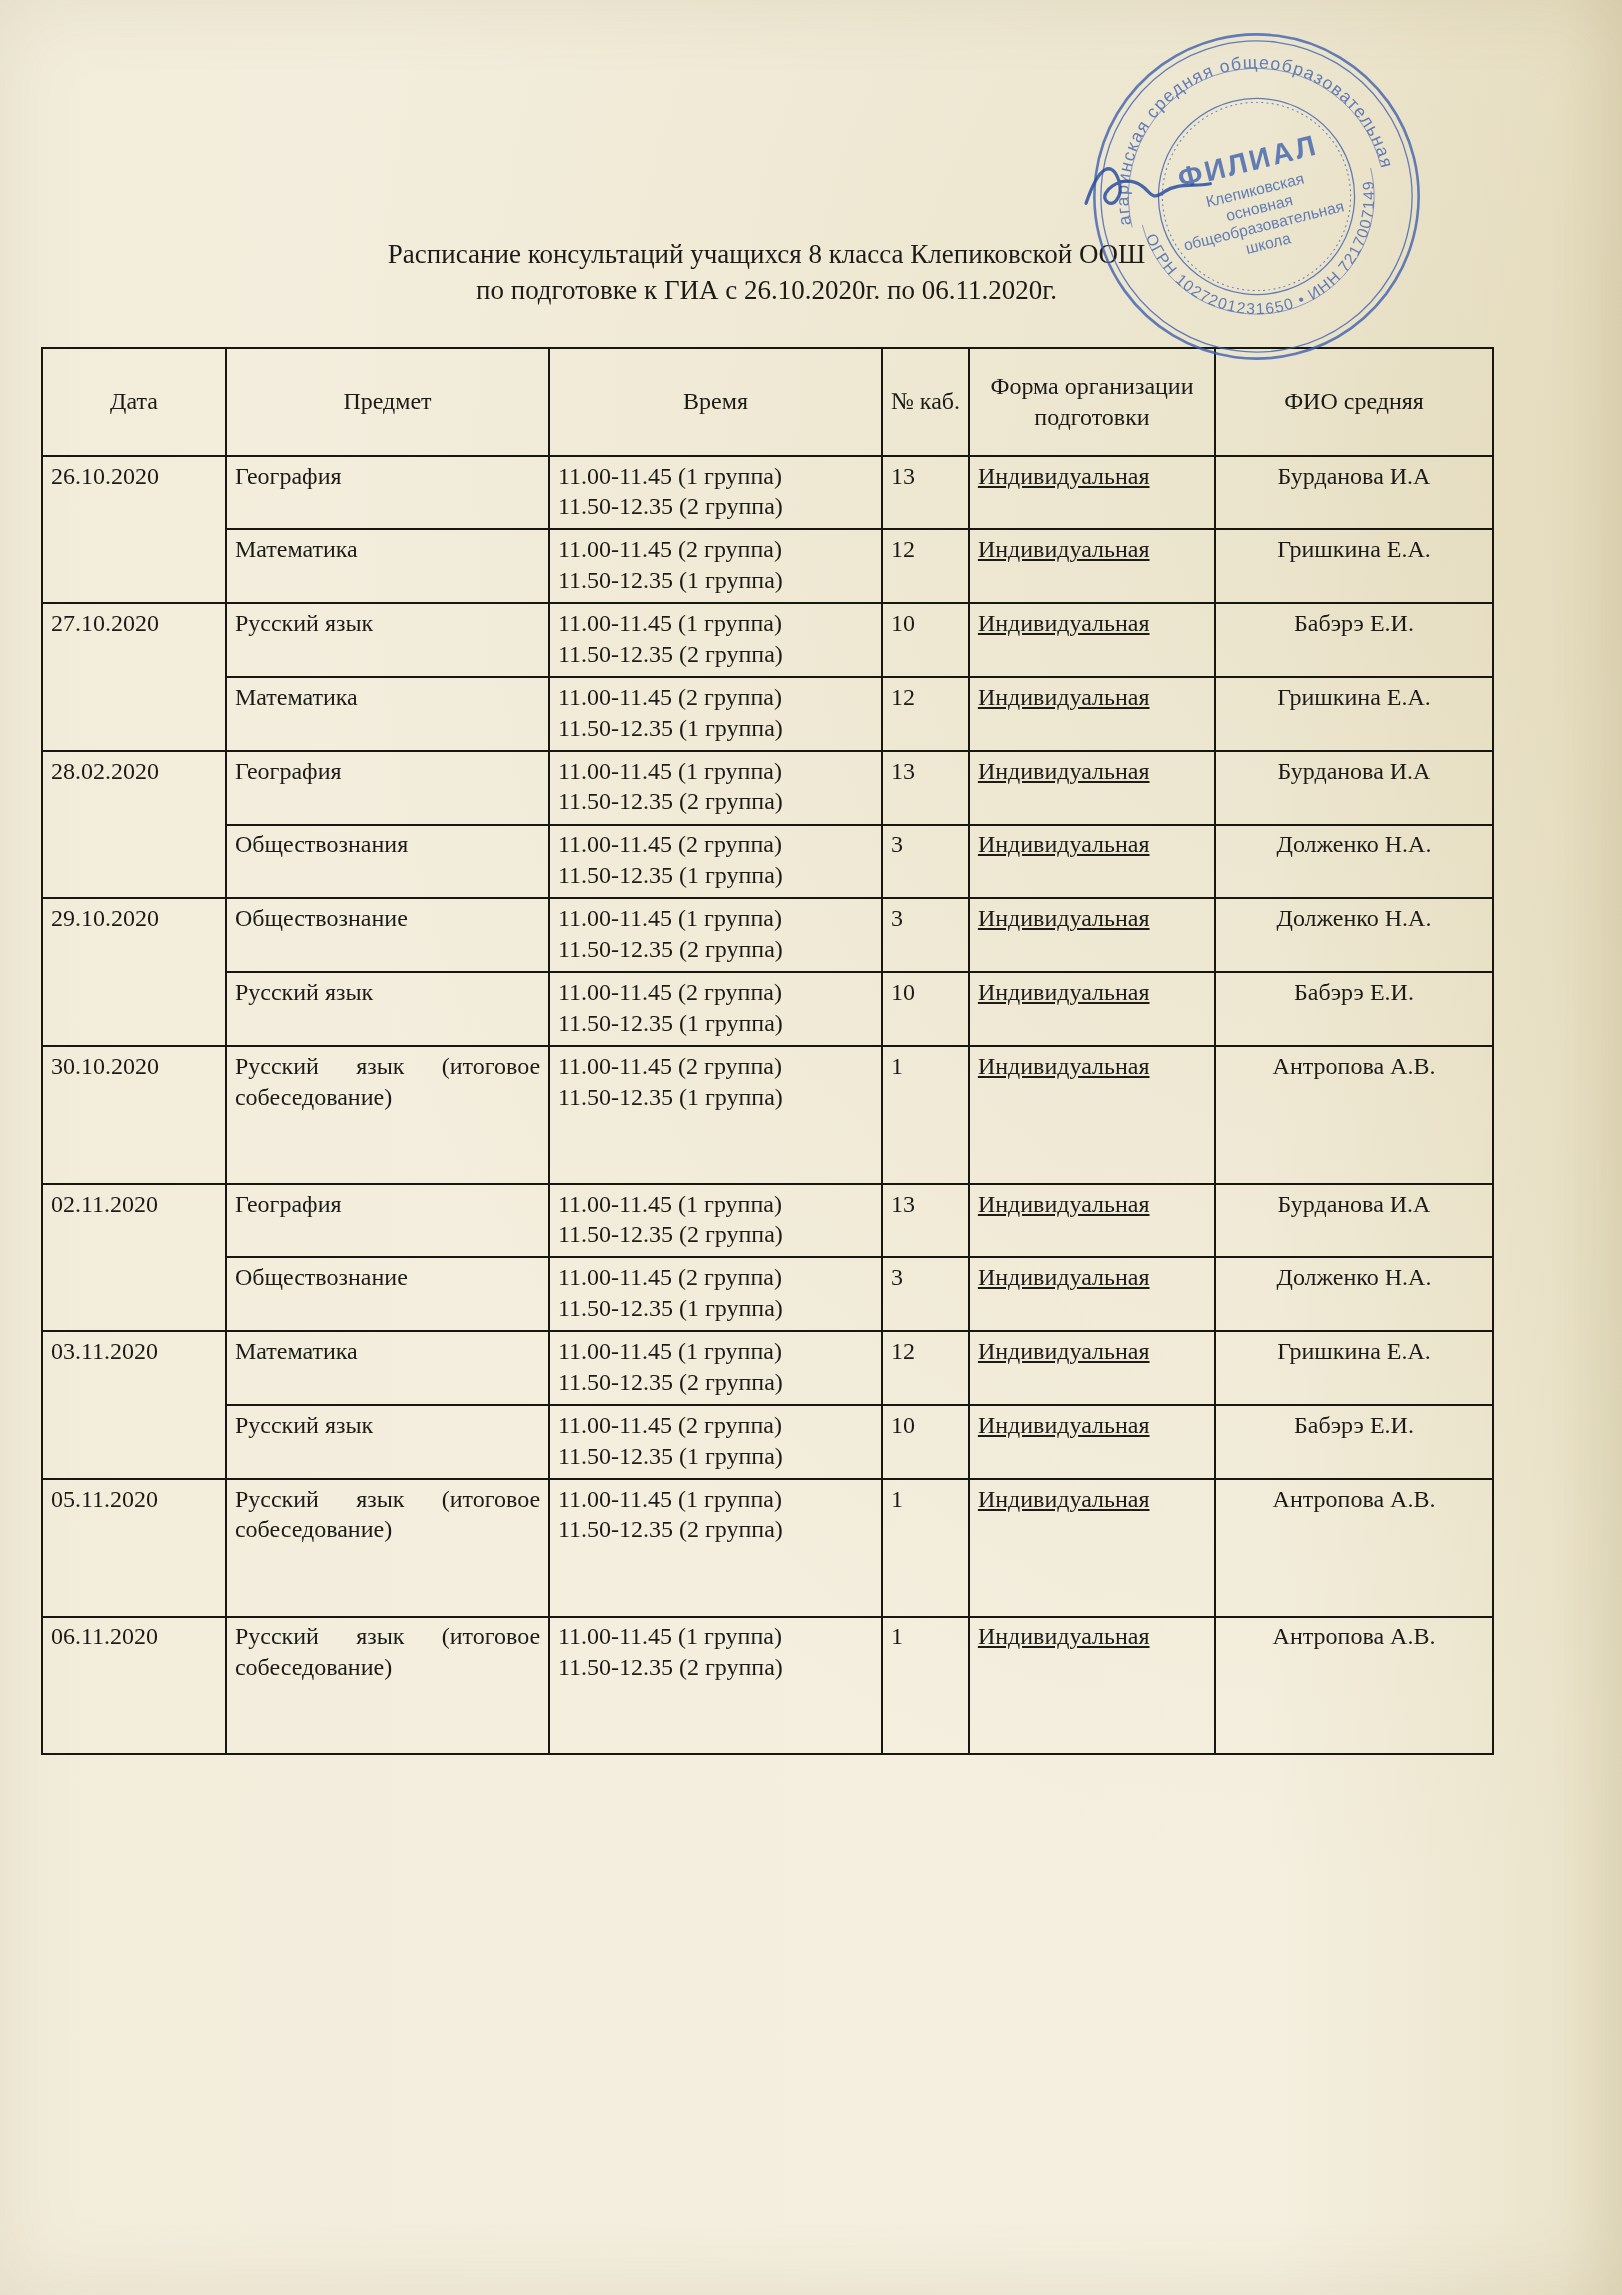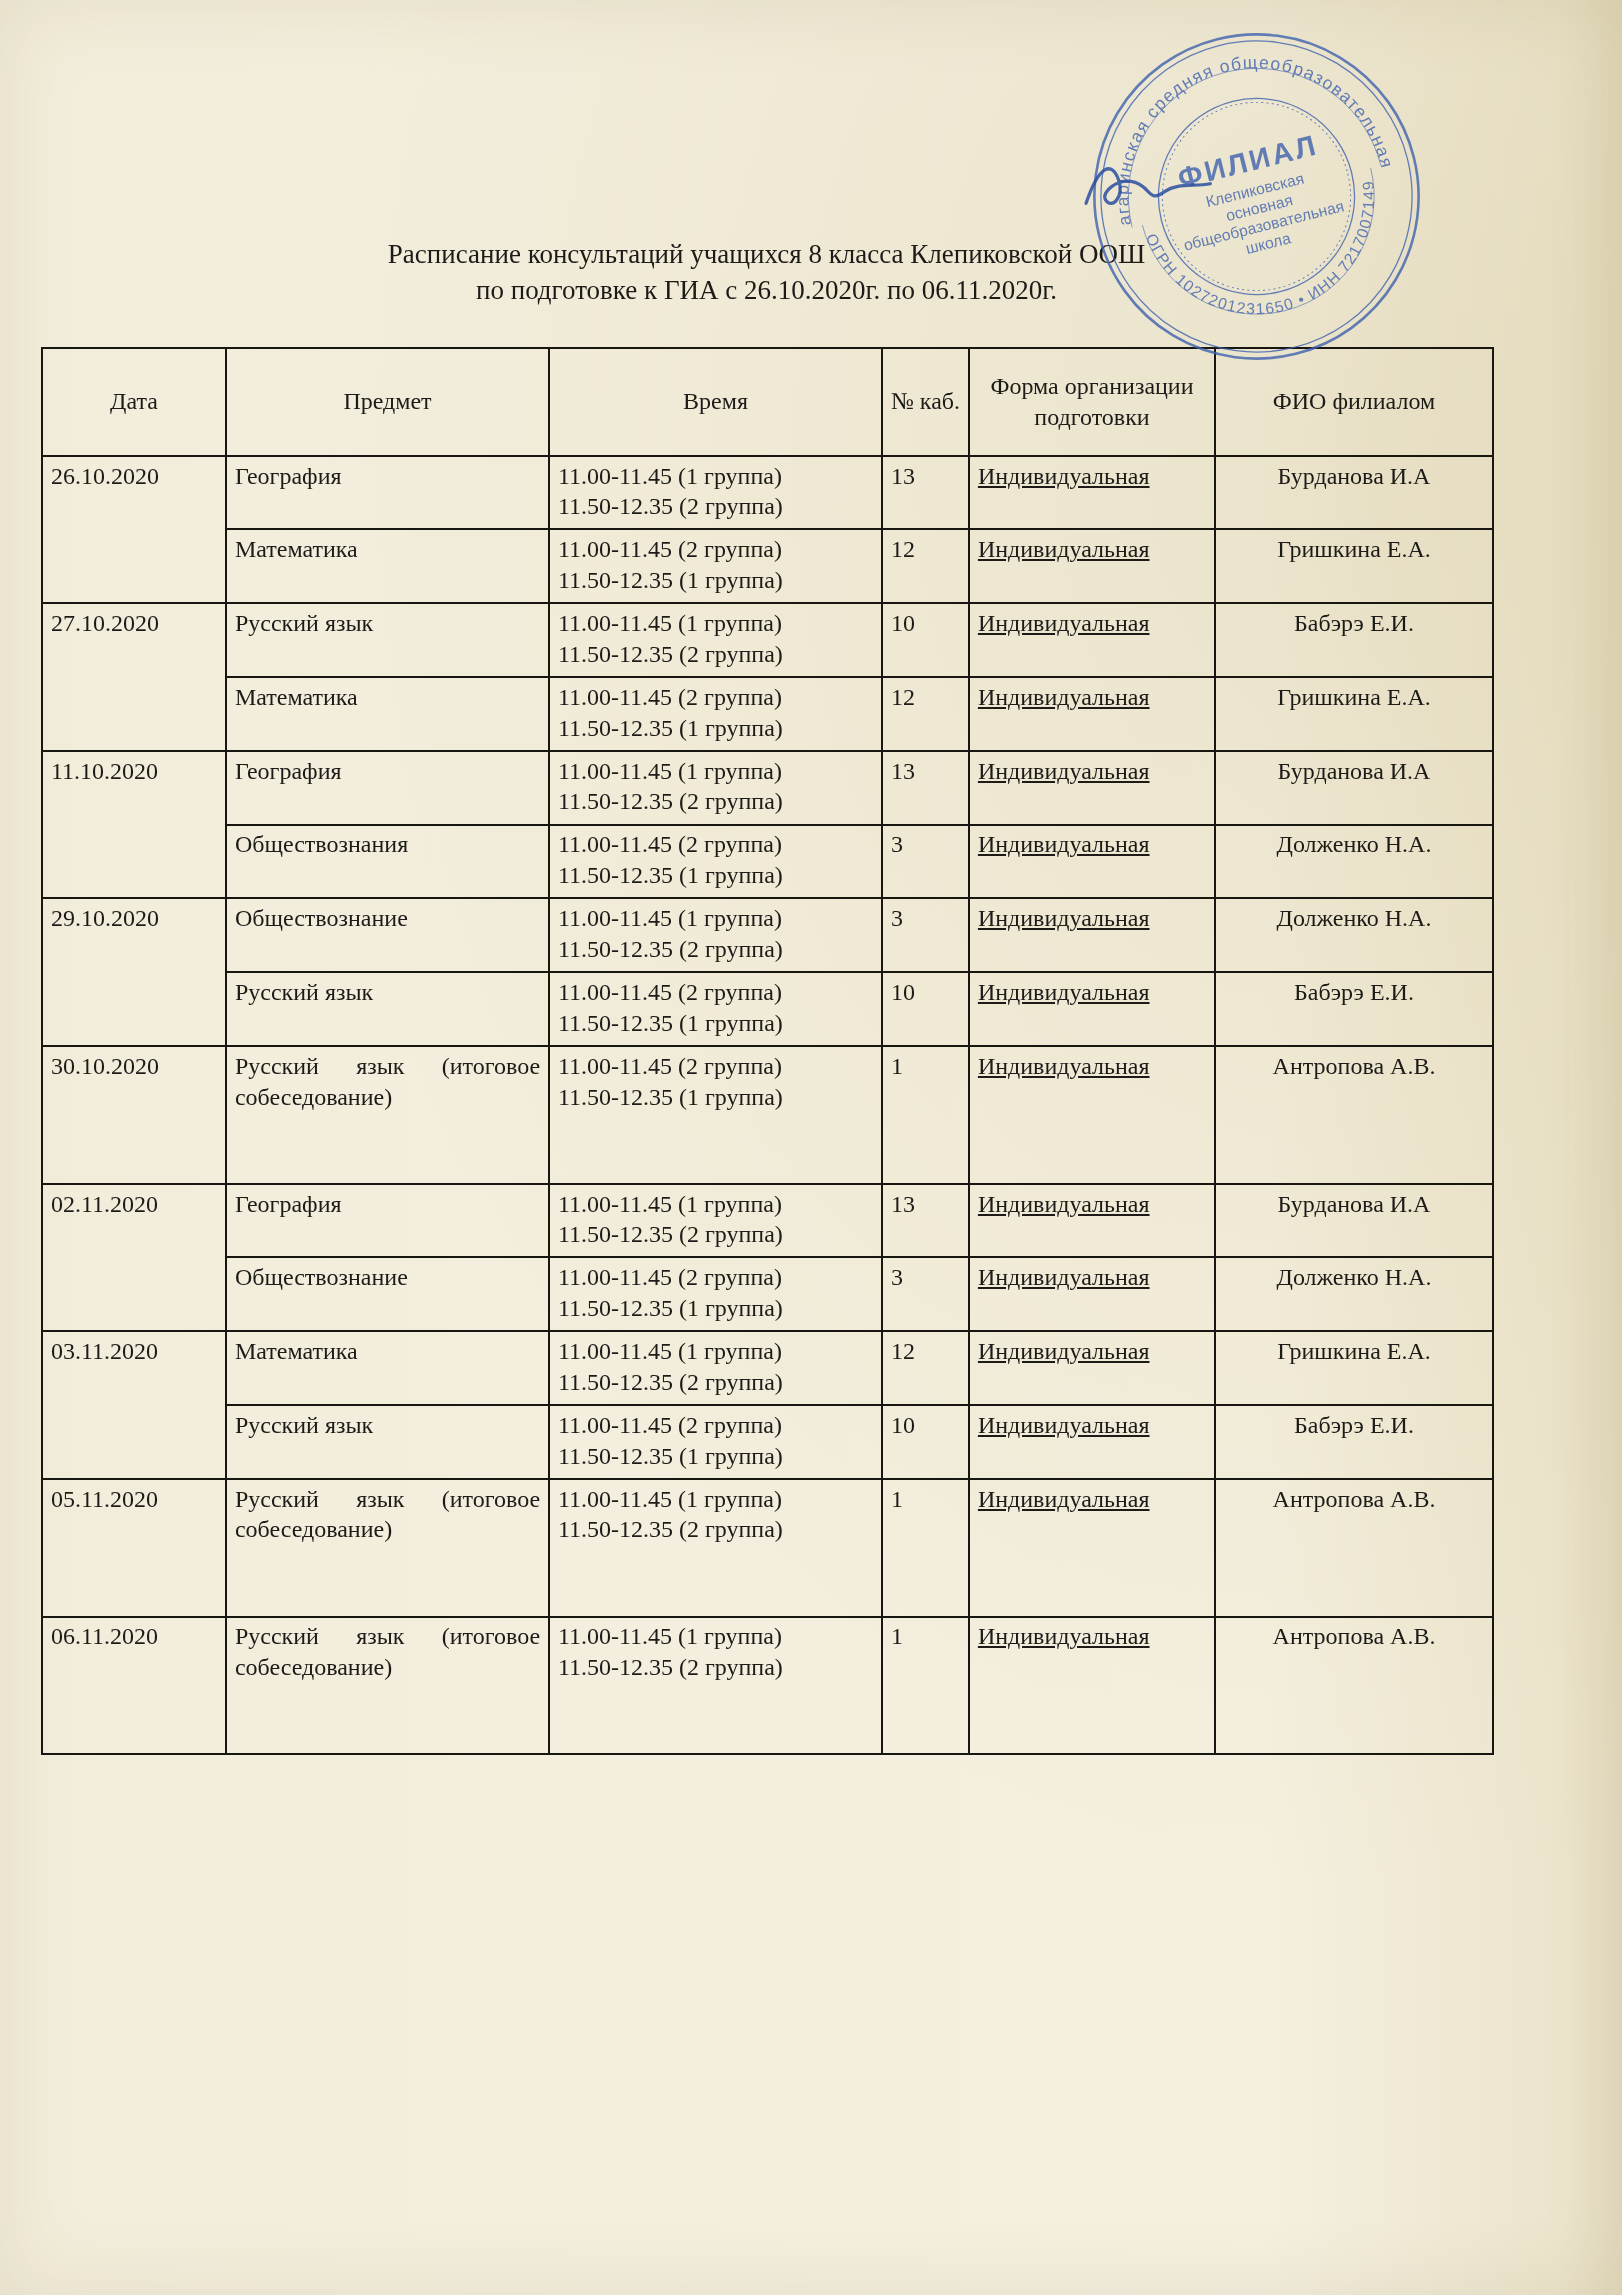--- a/index.html
+++ b/index.html
@@ -134,21 +134,21 @@
       <col style="width:246px">
       <col style="width:278px">
     </colgroup>
     <thead>
       <tr>
           <th>Дата</th>
           <th>Предмет</th>
           <th>Время</th>
           <th>№ каб.</th>
           <th>Форма организации подготовки</th>
-          <th>ФИО филиалом</th>
+          <th>ФИО средняя</th>
         </tr>
     </thead>
     <tbody>
         <tr class="row-std">
           <td class="c-date" rowspan="2">26.10.2020</td>
           <td class="c-subject">География</td>
           <td class="c-time">11.00-11.45 (1 группа)
 11.50-12.35 (2 группа)</td>
           <td class="c-room">13</td>
           <td class="c-form">Индивидуальная</td>
@@ -173,21 +173,21 @@
         </tr>
         <tr class="row-std">
           <td class="c-subject">Математика</td>
           <td class="c-time">11.00-11.45 (2 группа)
 11.50-12.35 (1 группа)</td>
           <td class="c-room">12</td>
           <td class="c-form">Индивидуальная</td>
           <td class="c-teacher">Гришкина Е.А.</td>
         </tr>
         <tr class="row-std">
-          <td class="c-date" rowspan="2">11.10.2020</td>
+          <td class="c-date" rowspan="2">28.02.2020</td>
           <td class="c-subject">География</td>
           <td class="c-time">11.00-11.45 (1 группа)
 11.50-12.35 (2 группа)</td>
           <td class="c-room">13</td>
           <td class="c-form">Индивидуальная</td>
           <td class="c-teacher">Бурданова И.А</td>
         </tr>
         <tr class="row-std">
           <td class="c-subject">Обществознания</td>
           <td class="c-time">11.00-11.45 (2 группа)

